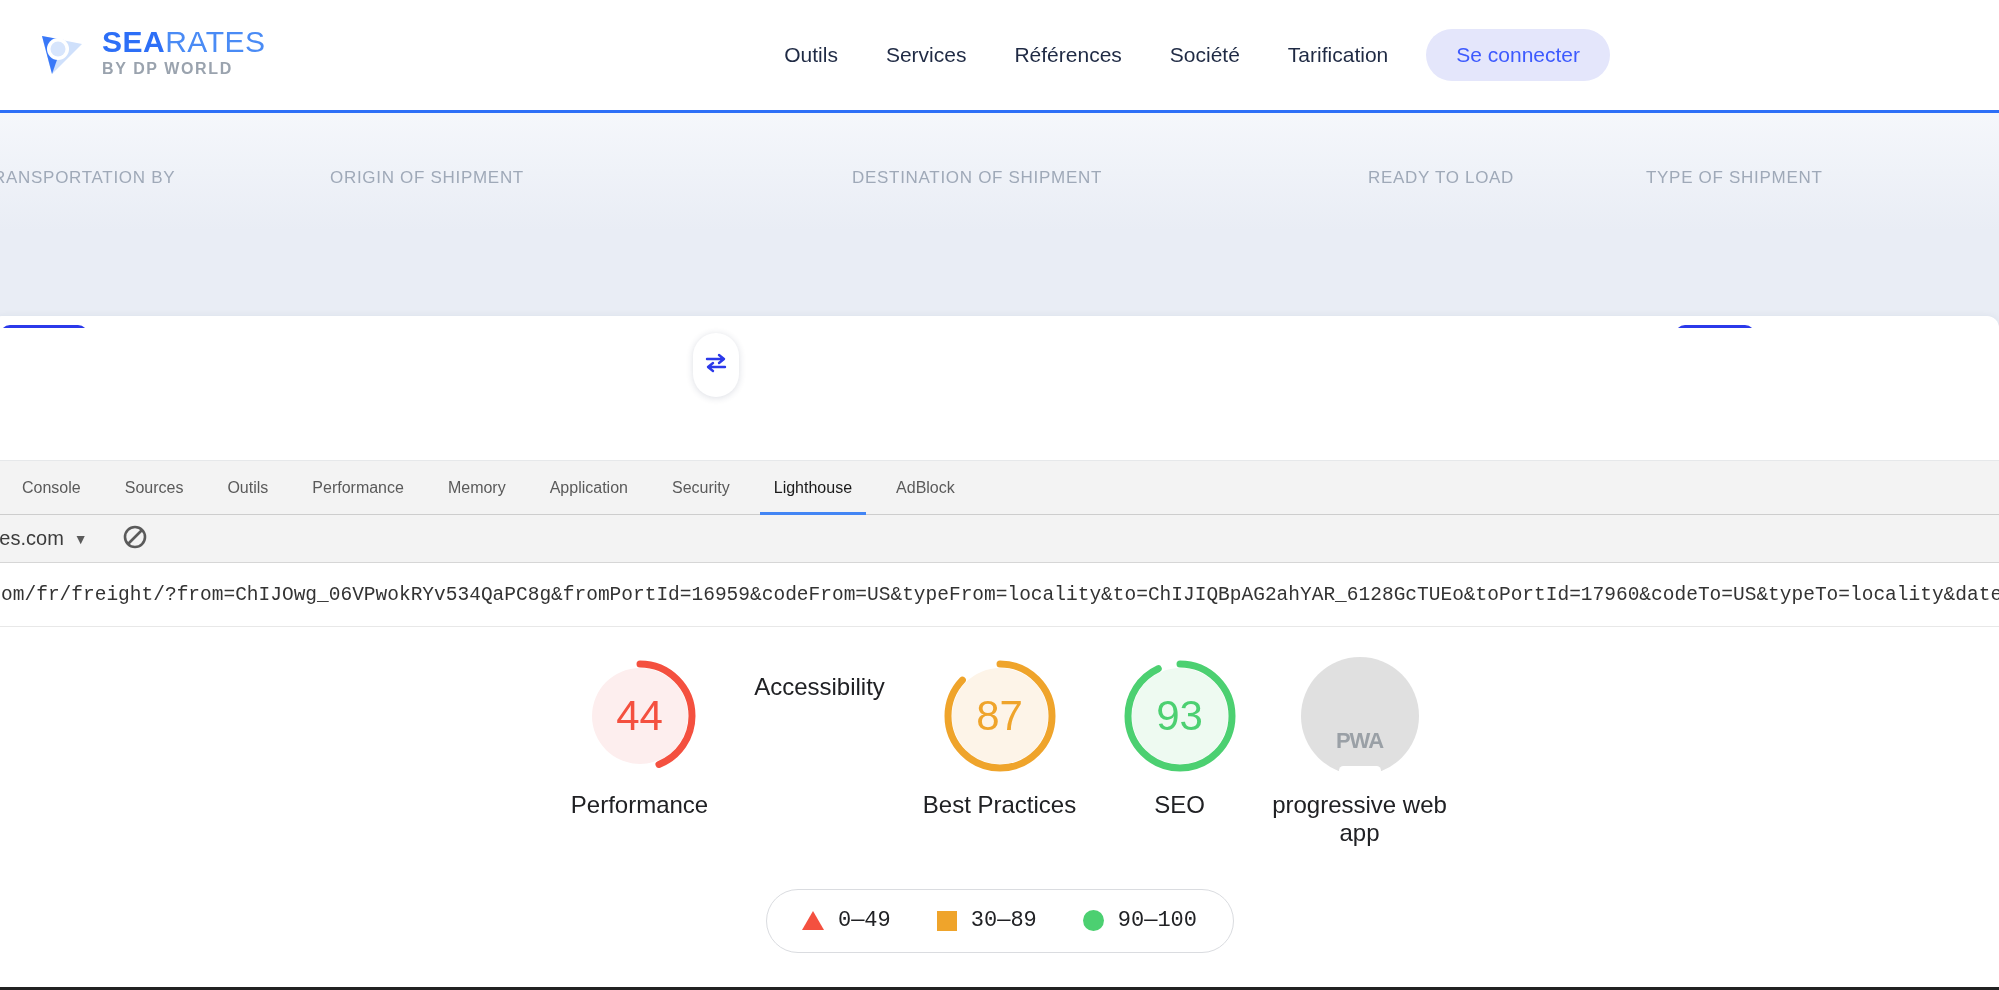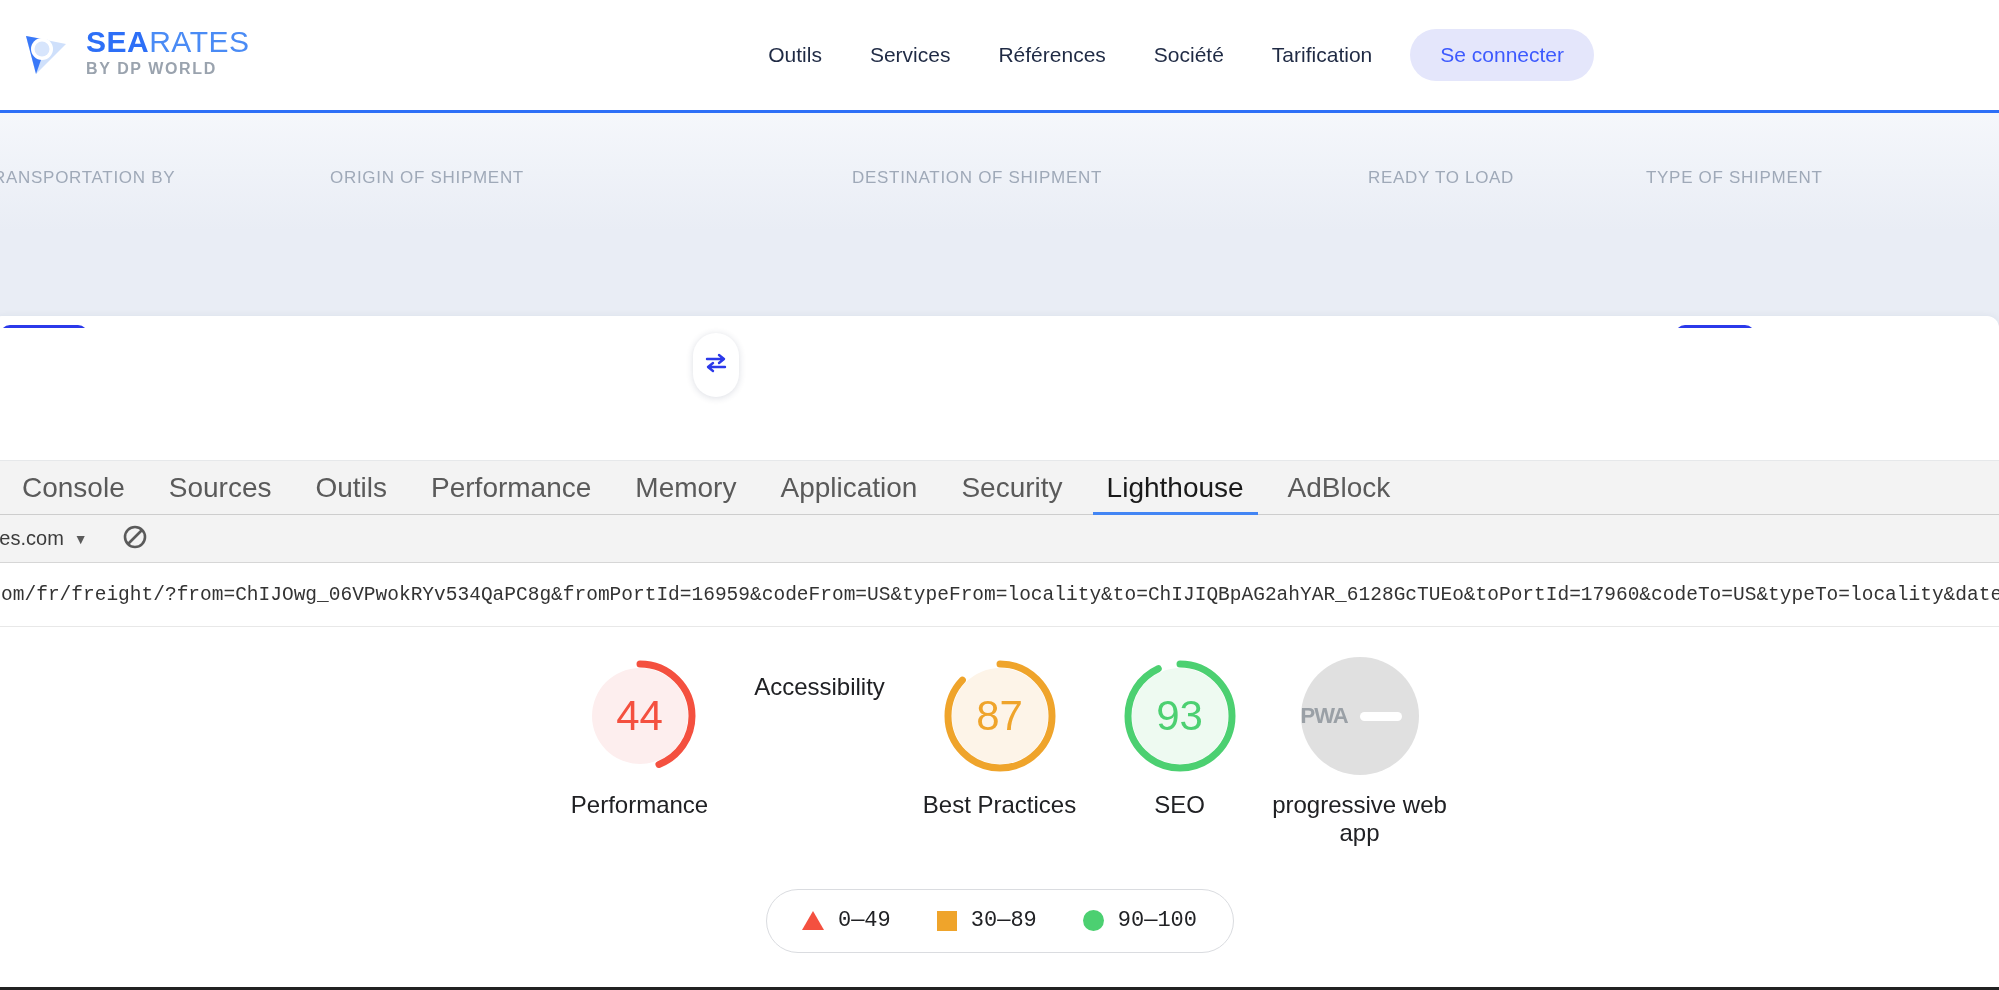--- a/index.html
+++ b/index.html
@@ -5,21 +5,21 @@
   * { box-sizing: border-box; margin: 0; padding: 0; }
   html, body {
     width: 1999px; height: 990px;
     background: #ffffff;
     font-family: "Liberation Sans", sans-serif;
     overflow: hidden;
   }
 
   
   .site-header {
-    position: absolute; left: 0; top: 0;
+    position: absolute; left: 16px; top: 0;
     width: 1622px; height: 110px;
     background: #ffffff;
     display: flex; align-items: center;
   }
   .brand { position: absolute; left: 18px; top: 24px; display: flex; align-items: center; }
   .brand-mark { width: 56px; height: 56px; position: relative; }
   .brand-text { margin-left: 12px; line-height: 1; }
   .brand-title { font-size: 30px; letter-spacing: .5px; font-weight: 400; }
   .brand-title .sea { color: #2d6ff7; font-weight: 700; }
   .brand-title .rates { color: #4a8bf5; font-weight: 400; }
@@ -119,21 +119,21 @@
     position: absolute; left: 0; top: 461px; width: 1999px; height: 529px;
     background: #ffffff;
     font-family: "Liberation Sans", sans-serif;
   }
   .dt-tabbar {
     position: relative; height: 54px; background: #f3f3f3;
     border-bottom: 1px solid #cdcdcd;
     display: flex; align-items: center; padding-left: 0px;
   }
   .dt-tab {
-    font-size: 28px; color: #5a5a5a; padding: 0 22px; height: 54px;
+    font-size: 16px; color: #5a5a5a; padding: 0 22px; height: 54px;
     display: flex; align-items: center; cursor: pointer; position: relative; white-space: nowrap;
   }
   .dt-tab.active { color: #1a1a1a; }
   .dt-tab.active:after {
     content: ""; position: absolute; left: 8px; right: 8px; bottom: 0; height: 3px; background: #4285f4;
   }
 
   .dt-subbar {
     position: relative; height: 48px; background: #f3f3f3;
     border-bottom: 1px solid #d6d6d6;
@@ -164,21 +164,21 @@
   .gauge-ring svg { position: absolute; inset: 0; transform: rotate(-90deg); }
   .gauge-val {
     position: absolute; inset: 0; display: flex; align-items: center; justify-content: center;
     font-size: 42px; font-weight: 400;
   }
   .gauge-title {
     margin-top: 16px; font-size: 24px; color: #202124; text-align: center; line-height: 1.16;
   }
   .pwa-badge {
     width: 118px; height: 118px; border-radius: 50%; background: #e0e0e0;
-    display: flex; flex-direction: row; align-items: center; justify-content: flex-start; gap: 12px;
+    display: flex; flex-direction: column; align-items: center; justify-content: flex-end; gap: 12px;
   }
   .pwa-letters { font-size: 22px; font-weight: 700; color: #9aa0a6; letter-spacing: -1px; }
   .pwa-dash { width: 42px; height: 9px; border-radius: 5px; background: #ffffff; }
 
   .legend {
     margin: 42px auto 0; width: 468px; height: 64px;
     border: 1px solid #dadce0; border-radius: 32px;
     display: flex; align-items: center; justify-content: center; gap: 46px;
   }
   .legend-item { display: flex; align-items: center; gap: 14px; }

